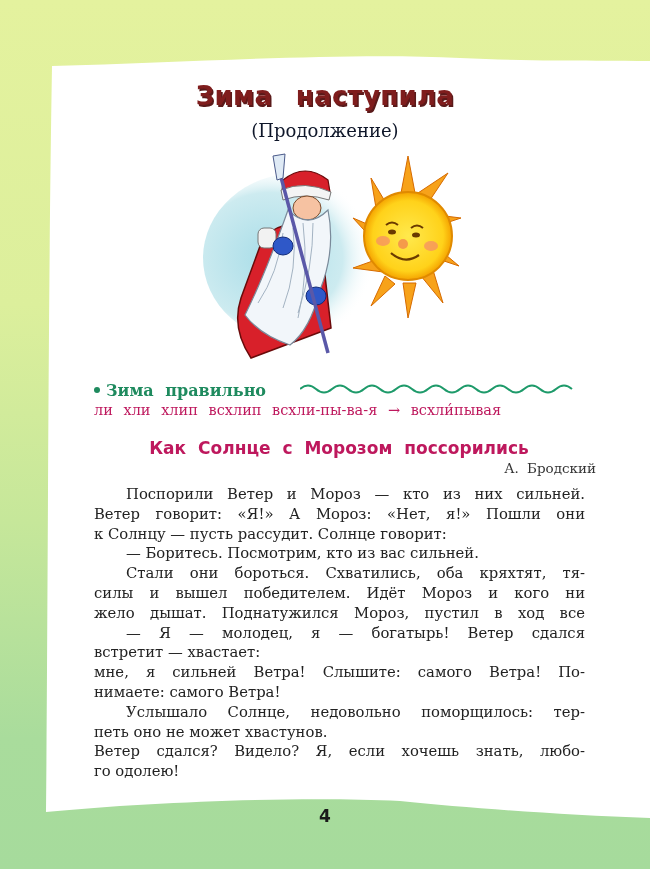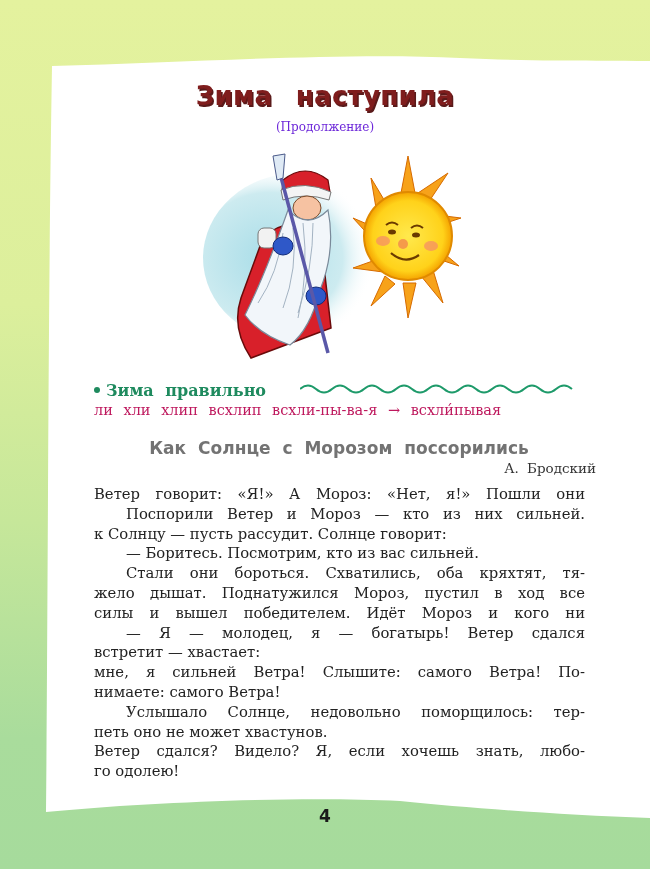--- a/index.html
+++ b/index.html
@@ -16,38 +16,38 @@
     .content { position: absolute; left: 0; top: 0; width: 650px; height: 869px; }
 
     .title {
       position: absolute; left: 0; width: 650px; top: 81px; text-align: center;
       font-family: "DejaVu Sans", sans-serif; font-weight: bold;
       font-size: 26px; color: #7f1d1d; word-spacing: 14px; letter-spacing: 0.3px;
       text-shadow: 1.5px 1.5px 0 #5a1a1a;
     }
     .subtitle {
       position: absolute; left: 0; width: 650px; top: 120px; text-align: center;
-      font-size: 12px; color: #6d28d9;
+      font-size: 18px; color: #0f172a;
     }
     .illustration { position: absolute; left: 203px; top: 148px; width: 260px; height: 215px; }
 
     .read-header {
       position: absolute; left: 94px; top: 381px; font-size: 16px; font-weight: bold;
       color: #1e8a5e; word-spacing: 6px; white-space: nowrap;
     }
     .read-header .bullet { display: inline-block; width: 6px; height: 6px; border-radius: 50%; background: #1e8a5e; vertical-align: middle; margin-right: 6px; position: relative; top: -2px; }
     .wave { position: absolute; left: 300px; top: 383px; }
     .syllables {
       position: absolute; left: 94px; top: 402px; font-size: 14.5px; white-space: nowrap; word-spacing: 6px; color: #be185d;
     }
 
     .story-title {
       position: absolute; left: 0; width: 650px; top: 438px; text-align: center;
       font-family: "DejaVu Sans", sans-serif; font-weight: bold; font-size: 17px;
-      color: #737373; word-spacing: 6px; padding-left: 28px; box-sizing: border-box;
+      color: #be185d; word-spacing: 6px; padding-left: 28px; box-sizing: border-box;
     }
     .author {
       position: absolute; right: 54px; top: 460px; font-size: 13.5px; color: #333; word-spacing: 4px;
     }
 
     .story { position: absolute; left: 94px; width: 491px; top: 484px; font-size: 14.8px; line-height: 19.8px; }
     .story .line { display: block; text-align: justify; text-align-last: justify; white-space: nowrap; height: 19.8px; }
     .story .line.last { text-align-last: left; }
     .story .line.indent { padding-left: 32px; }
 
@@ -129,27 +129,27 @@
   </div>
   <svg class="wave" width="280" height="12" viewBox="0 0 280 12">
     <path d="M0 6 q8 -7 16 0 t16 0 t16 0 t16 0 t16 0 t16 0 t16 0 t16 0 t16 0 t16 0 t16 0 t16 0 t16 0 t16 0 t16 0 t16 0 t16 0" stroke="#1e9a6a" stroke-width="2" fill="none"></path>
   </svg>
   <div class="syllables">ли  хли  хлип  всхлип  всхли-пы-ва-я  →  всхли́пывая</div>
 
   <div class="story-title">Как Солнце с Морозом поссорились</div>
   <div class="author">А. Бродский</div>
 
   <div class="story">
+    <span class="line indent">Поспорили Ветер и Мороз — кто из них сильней.</span>
     <span class="line">Ветер говорит: «Я!» А Мороз: «Нет, я!» Пошли они</span>
-    <span class="line indent">Поспорили Ветер и Мороз — кто из них сильней.</span>
     <span class="line last">к Солнцу — пусть рассудит. Солнце говорит:</span>
     <span class="line indent last">— Боритесь. Посмотрим, кто из вас сильней.</span>
     <span class="line indent">Стали они бороться. Схватились, оба кряхтят, тя-</span>
+    <span class="line">силы и вышел победителем. Идёт Мороз и кого ни</span>
     <span class="line">жело дышат. Поднатужился Мороз, пустил в ход все</span>
-    <span class="line">силы и вышел победителем. Идёт Мороз и кого ни</span>
     <span class="line indent">— Я — молодец, я — богатырь! Ветер сдался</span>
     <span class="line last">встретит — хвастает:</span>
     <span class="line">мне, я сильней Ветра! Слышите: самого Ветра! По-</span>
     <span class="line last">нимаете: самого Ветра!</span>
     <span class="line indent">Услышало Солнце, недовольно поморщилось: тер-</span>
     <span class="line last">петь оно не может хвастунов.</span>
     <span class="line">Ветер сдался? Видело? Я, если хочешь знать, любо-</span>
     <span class="line last">го одолею!</span>
   </div>
 

